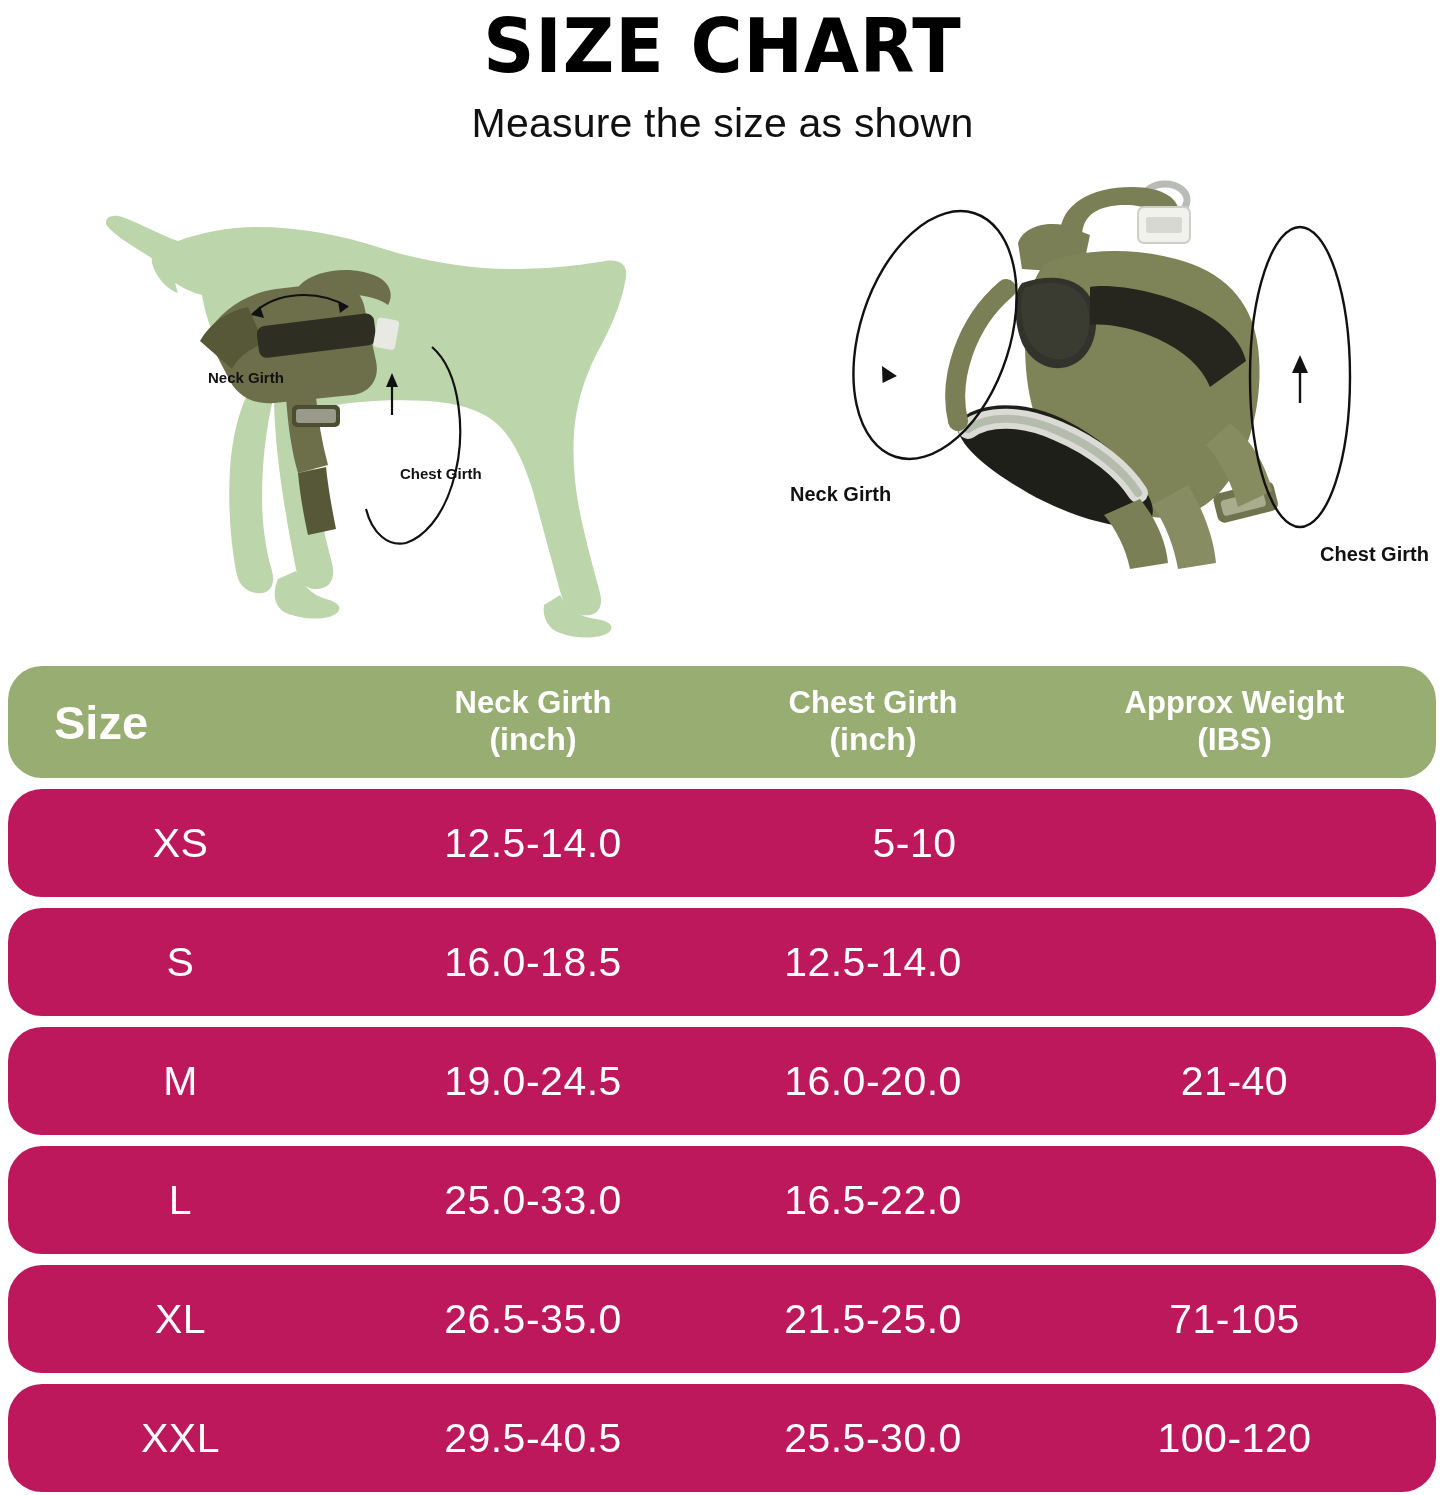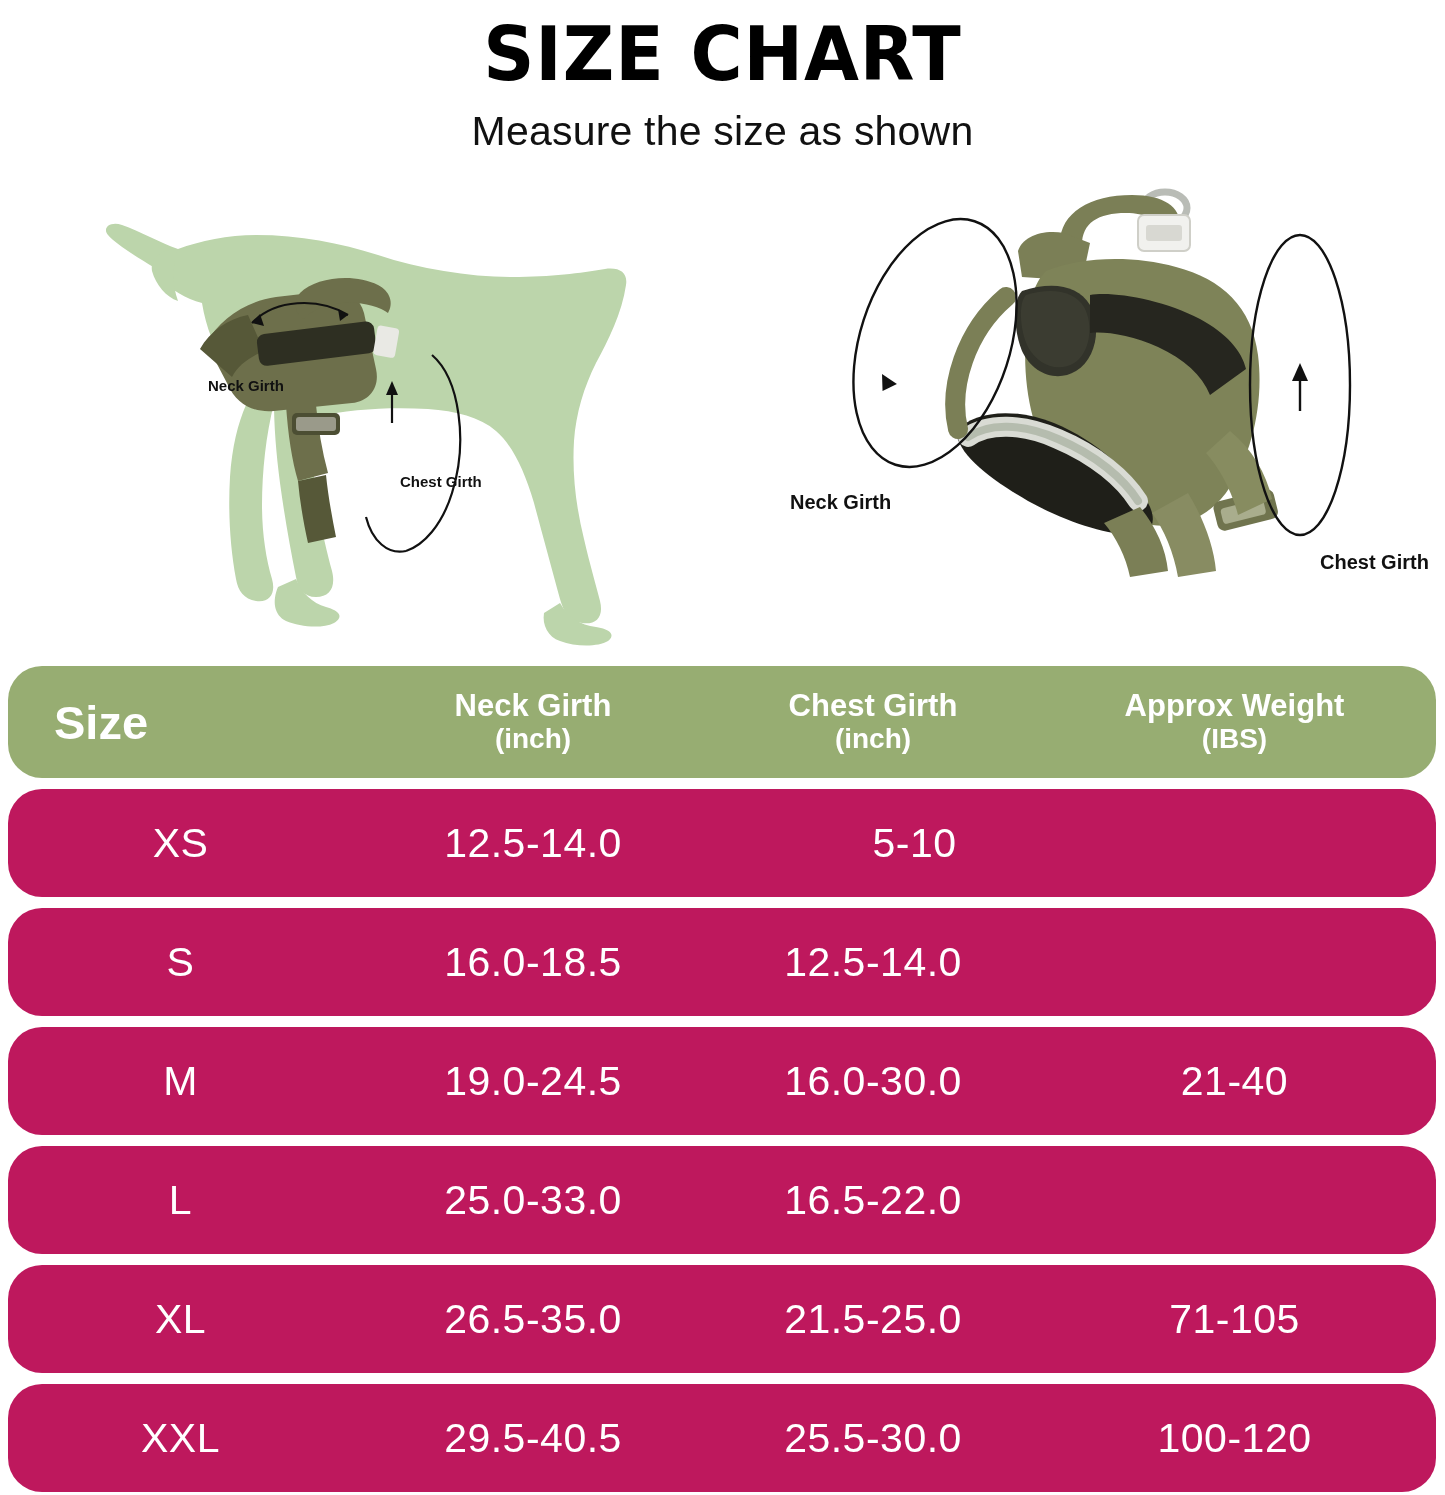--- a/index.html
+++ b/index.html
@@ -12,21 +12,21 @@
     width: 1445px;
     height: 1495px;
     font-family: "Liberation Sans", sans-serif;
     color: #1a1a1a;
     overflow: hidden;
     position: relative;
   }
 
   
   .header {
-    padding-top: 16px;
+    padding-top: 8px;
     text-align: center;
   }
   .title {
     font-family: "DejaVu Sans", sans-serif;
     font-weight: 900;
     font-size: 74px;
     letter-spacing: 1px;
     line-height: 1.05;
     color: #000;
     margin: 0;
@@ -114,21 +114,21 @@
     text-align: left;
     padding-left: 46px;
   }
   .header-row .cell-title {
     font-size: 31px;
     font-weight: 700;
     line-height: 1.12;
     display: block;
   }
   .header-row .cell-unit {
-    font-size: 28px;
+    font-size: 32px;
     font-weight: 700;
     line-height: 1.15;
     display: block;
   }
   .data-row .cell {
     font-size: 41px;
     letter-spacing: 0.5px;
   }
   .data-row .c-size {
     font-size: 41px;
@@ -284,21 +284,21 @@
 
   <div class="row data-row">
     <div class="cell c-size">S</div>
     <div class="cell c-neck">16.0-18.5</div>
     <div class="cell c-chest">12.5-14.0</div>
   </div>
 
   <div class="row data-row">
     <div class="cell c-size">M</div>
     <div class="cell c-neck">19.0-24.5</div>
-    <div class="cell c-chest">16.0-30.0</div>
+    <div class="cell c-chest">16.0-20.0</div>
     <div class="cell c-weight">21-40</div>
   </div>
 
   <div class="row data-row">
     <div class="cell c-size">L</div>
     <div class="cell c-neck">25.0-33.0</div>
     <div class="cell c-chest">16.5-22.0</div>
   </div>
 
   <div class="row data-row">

